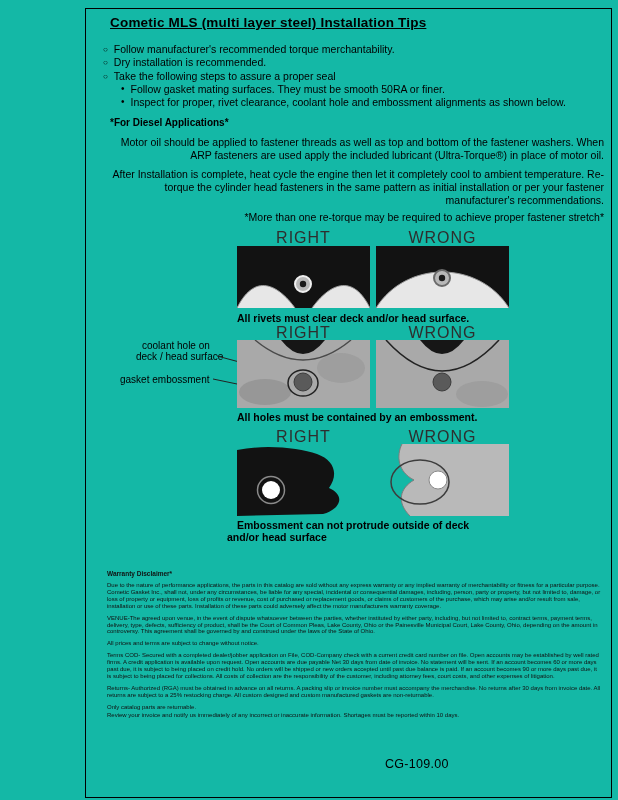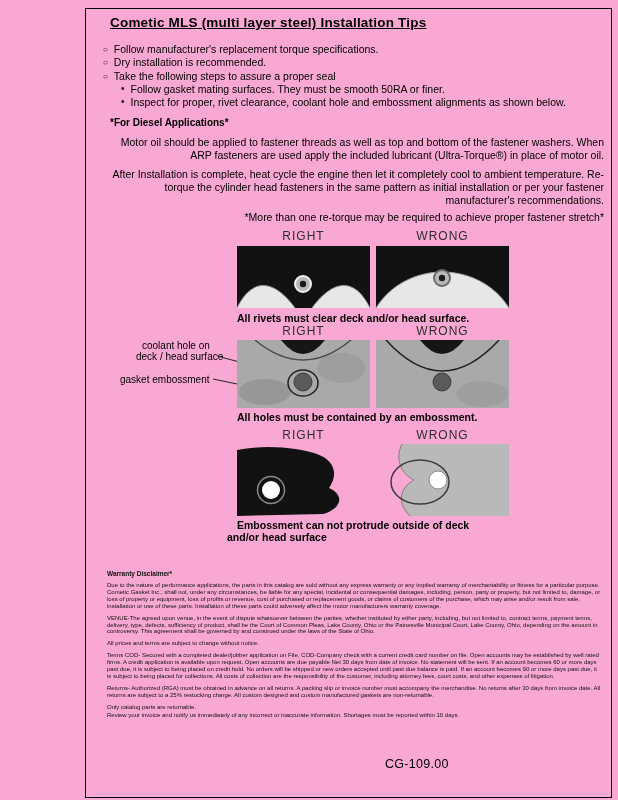--- a/index.html
+++ b/index.html
@@ -1,30 +1,30 @@
 <!DOCTYPE html>
 <html><head>
 <meta charset="utf-8">
 <style>
   * { margin:0; padding:0; box-sizing:border-box; }
   html,body { background:#ffffff; }
   .page {
-    position:relative; width:618px; height:800px; background:#f9a8d4;
+    position:relative; width:618px; height:800px; background:#14b8a6;
     font-family:"Liberation Sans", sans-serif; color:#000; overflow:hidden;
   }
   .page-border { position:absolute; left:85px; top:8px; width:527px; height:790px; border:1px solid #000; }
   .title { position:absolute; left:110px; top:15px; font-size:13.5px; font-weight:bold; text-decoration:underline; letter-spacing:0.2px; }
   .bullets { position:absolute; left:103px; top:43px; width:505px; font-size:10.5px; line-height:12.8px; }
   .b { display:flex; gap:6px; margin-bottom:0.5px; }
   .b .m1 { font-size:8px; transform:translateY(1px); }
   .b.sub { padding-left:18px; }
   .b .m2 { font-size:10px; }
   .h2 { position:absolute; font-size:10px; font-weight:bold; }
   .para { position:absolute; width:494px; font-size:10.5px; line-height:13.2px;text-align:right; }
-  .dg-label { position:absolute; width:133px; text-align:center; font-size:12px; letter-spacing:1px; color:#2e2e2e; }
+  .dg-label { position:absolute; width:133px; text-align:center; font-size:16px; letter-spacing:1px; color:#2e2e2e; }
   .panel { position:absolute; width:133px; }
   .panel svg { display:block; }
   .caption { position:absolute; font-size:10.5px; font-weight:bold; }
   .small-label { position:absolute; font-size:10px; line-height:11px; }
   .legal { position:absolute; left:107px; top:570px; width:494px; color:#111; }
   .legal h3 { font-size:6.5px; font-weight:bold; margin:0 0 5px 0; }
   .legal p { font-size:6px; line-height:6.9px; margin:0 0 5px 0; }
   .legal p.tight { margin-bottom:1px; }
   .footer-code { position:absolute; left:385px; top:757px; font-size:12.5px; letter-spacing:0.3px; }
   .leader { position:absolute; }
@@ -33,21 +33,21 @@
 <body>
 
 <div class="page">
   <div class="page-border"></div>
 
   <h1 class="title">Cometic MLS (multi layer steel) Installation Tips</h1>
 
   <div class="bullets">
     <div class="b">
       <span class="m1">○</span>
-      <span>Follow manufacturer's replacement torque specifications.</span>
+      <span>Follow manufacturer's recommended torque merchantability.</span>
     </div>
     <div class="b">
       <span class="m1">○</span>
       <span>Dry installation is recommended.</span>
     </div>
     <div class="b">
       <span class="m1">○</span>
       <span>Take the following steps to assure a proper seal</span>
     </div>
     <div class="b sub">

